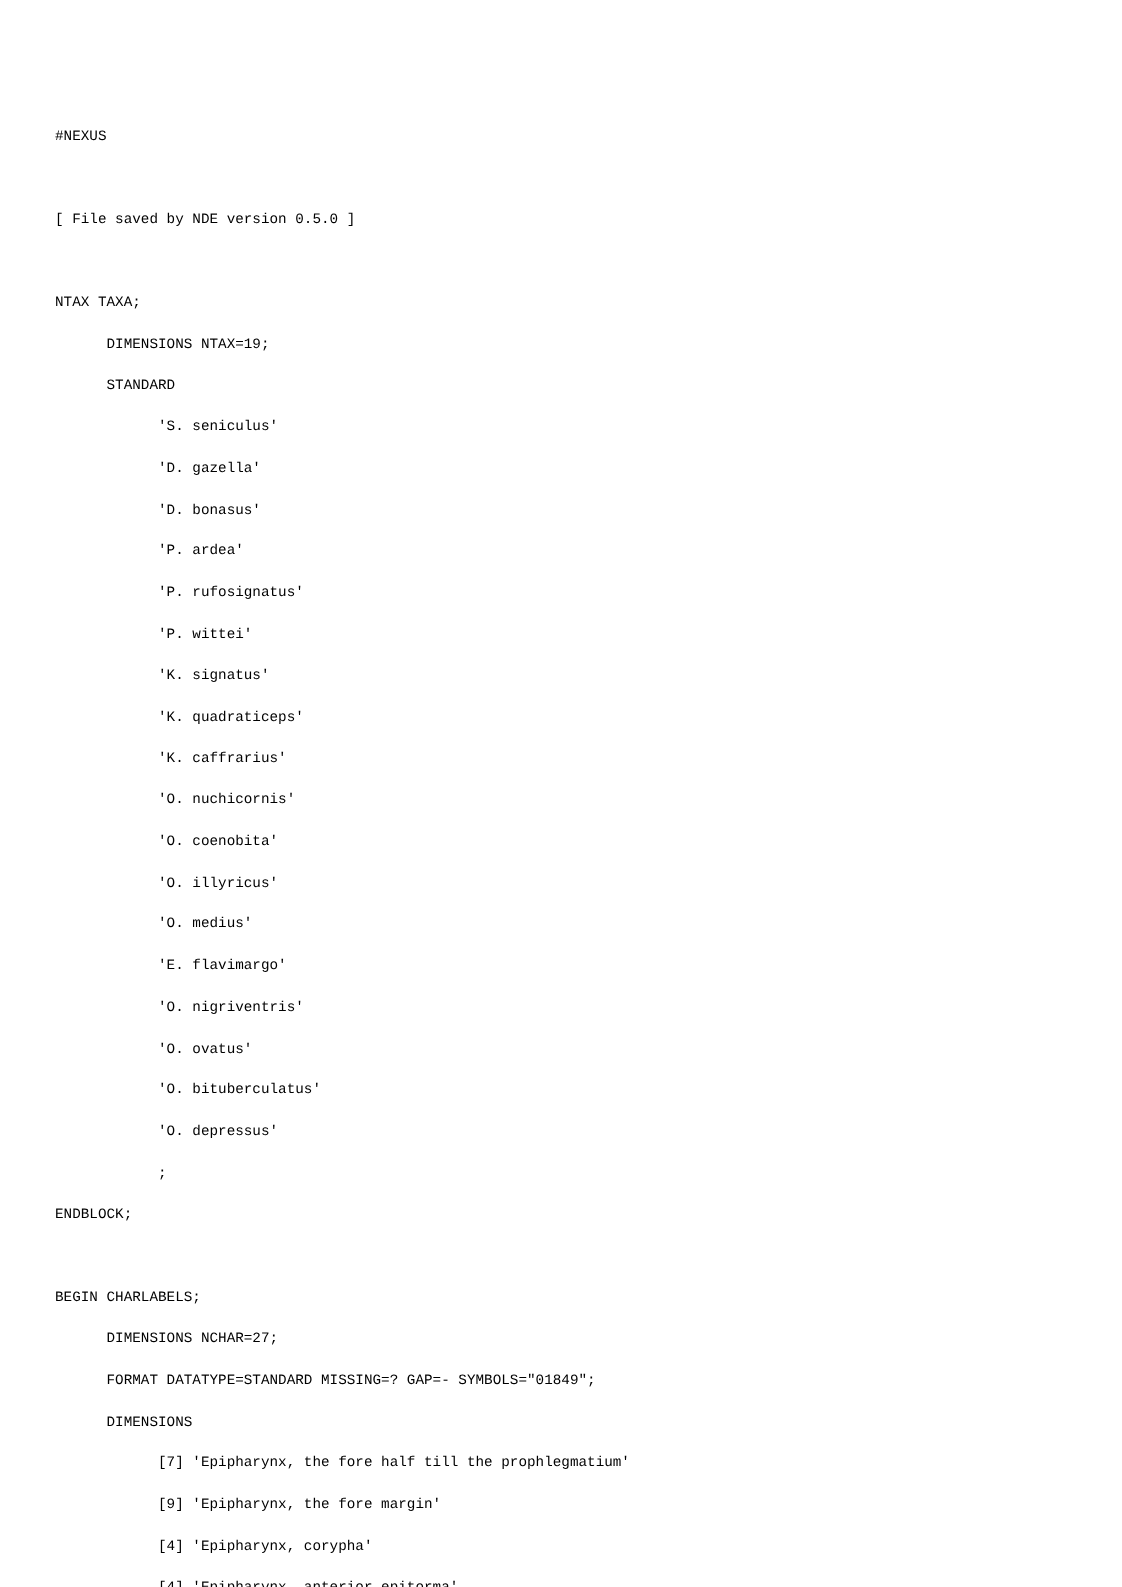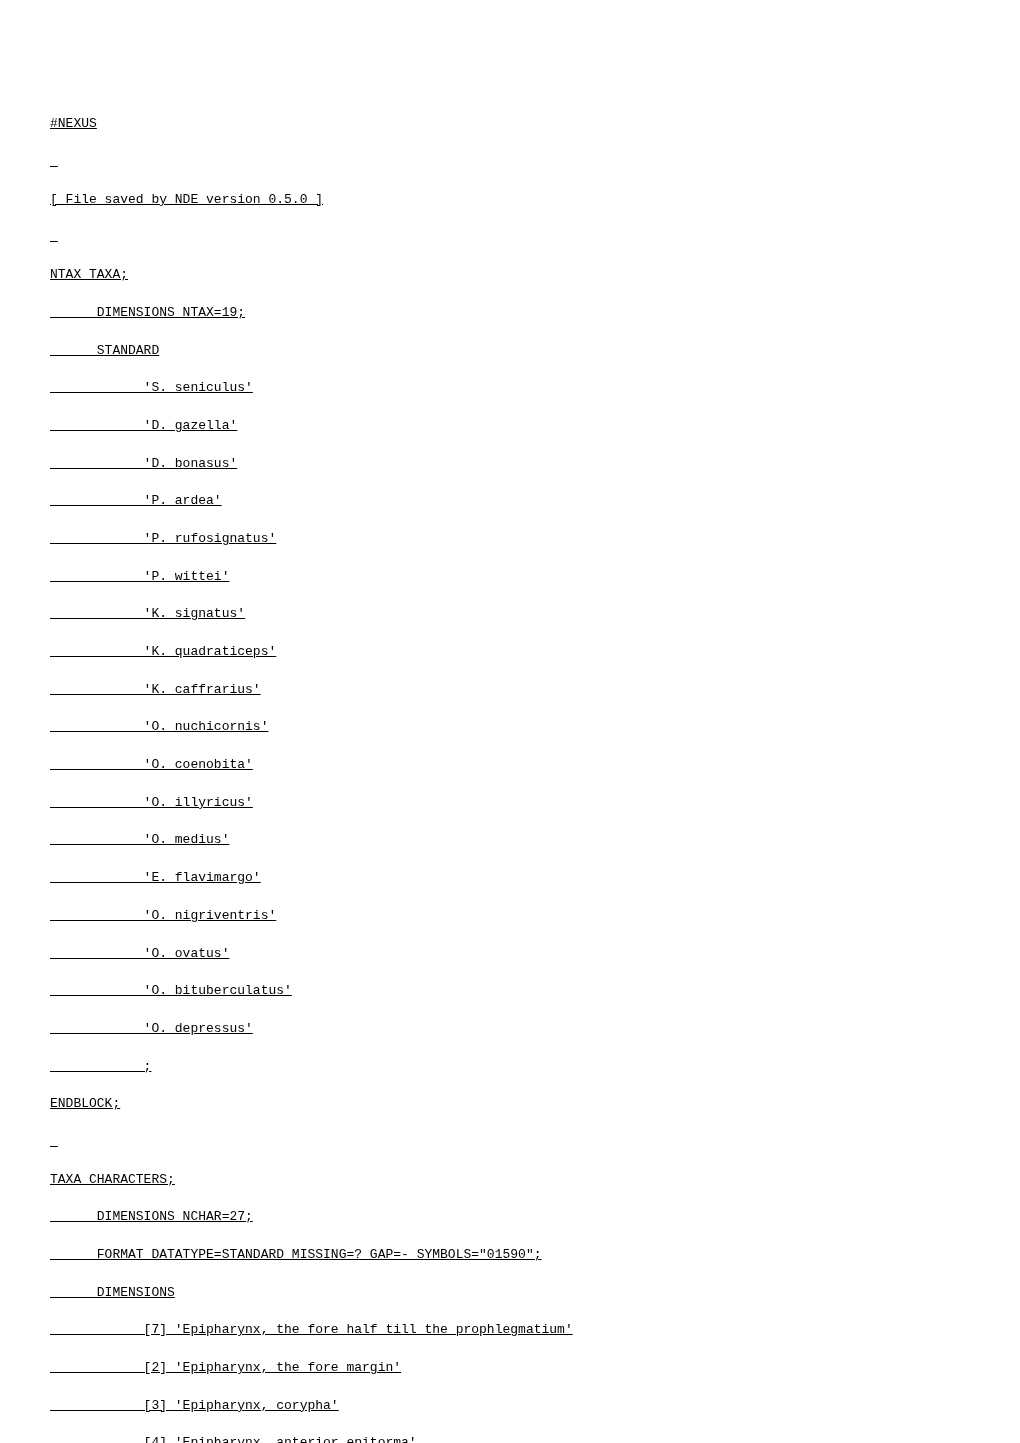--- a/index.html
+++ b/index.html
@@ -7,21 +7,20 @@
     margin: 0;
     padding: 40px 50px;
     font-family: "Courier New", Courier, monospace;
     font-size: 13px;
     line-height: 1.45;
     color: #000;
     white-space: pre;
   }
   .line {
     display: block;
-    text-decoration: underline;
   }
 </style>
 </head>
 <body>
 
 
 
 <span class="line">#NEXUS</span>
 <span class="line"> </span>
 <span class="line">[ File saved by NDE version 0.5.0 ]</span>
@@ -43,27 +42,27 @@
 <span class="line">            'O. illyricus'</span>
 <span class="line">            'O. medius'</span>
 <span class="line">            'E. flavimargo'</span>
 <span class="line">            'O. nigriventris'</span>
 <span class="line">            'O. ovatus'</span>
 <span class="line">            'O. bituberculatus'</span>
 <span class="line">            'O. depressus'</span>
 <span class="line">            ;</span>
 <span class="line">ENDBLOCK;</span>
 <span class="line"> </span>
-<span class="line">TAXA CHARACTERS;</span>
+<span class="line">BEGIN CHARLABELS;</span>
 <span class="line">      DIMENSIONS NCHAR=27;</span>
-<span class="line">      FORMAT DATATYPE=STANDARD MISSING=? GAP=- SYMBOLS="01590";</span>
+<span class="line">      FORMAT DATATYPE=STANDARD MISSING=? GAP=- SYMBOLS="01849";</span>
 <span class="line">      DIMENSIONS</span>
 <span class="line">            [7] 'Epipharynx, the fore half till the prophlegmatium'</span>
-<span class="line">            [2] 'Epipharynx, the fore margin'</span>
-<span class="line">            [3] 'Epipharynx, corypha'</span>
+<span class="line">            [9] 'Epipharynx, the fore margin'</span>
+<span class="line">            [4] 'Epipharynx, corypha'</span>
 <span class="line">            [4] 'Epipharynx, anterior epitorma'</span>
 
 
 
 
 
 
 
 
 

